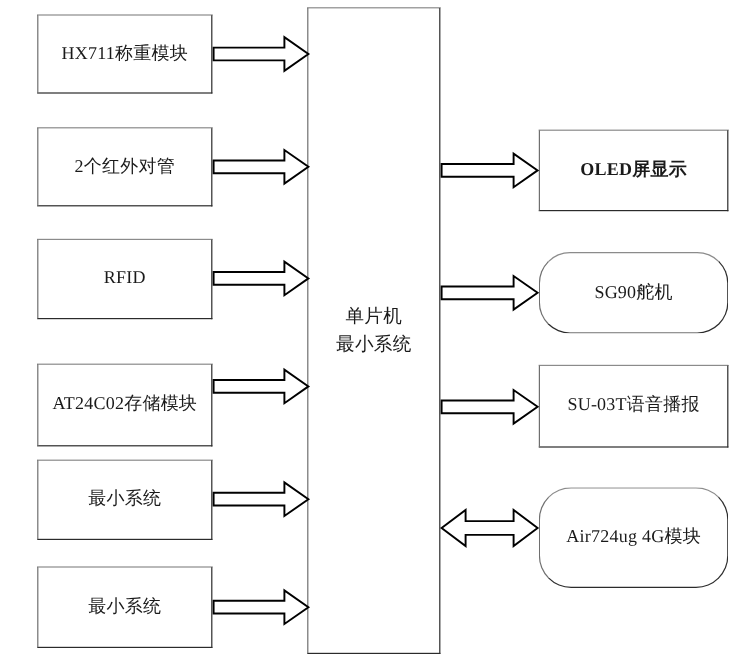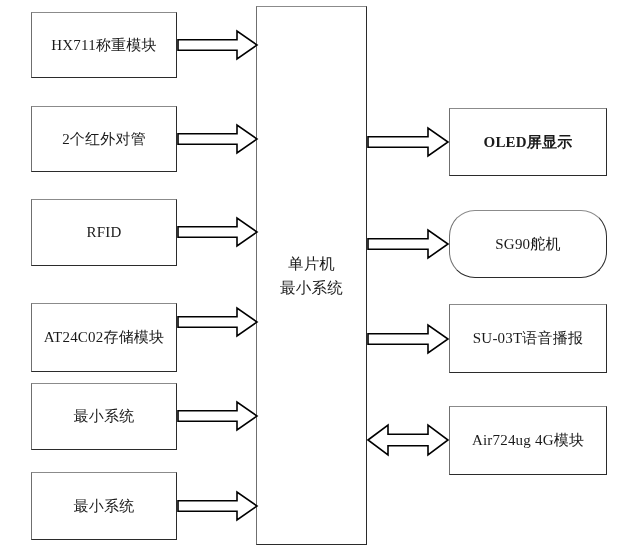--- a/index.html
+++ b/index.html
@@ -79,21 +79,21 @@
       </div>
       <div class="node" style="left: 449px; top: 108px; width: 158px; height: 68px; font-weight: bold;">
         <span class="label">OLED屏显示</span>
       </div>
       <div class="node" style="left: 449px; top: 210px; width: 158px; height: 68px; border-radius: 26px;">
         <span class="label">SG90舵机</span>
       </div>
       <div class="node" style="left: 449px; top: 304px; width: 158px; height: 69px;">
         <span class="label">SU-03T语音播报</span>
       </div>
-      <div class="node" style="left: 449px; top: 406px; width: 158px; height: 69px;">
+      <div class="node" style="left: 449px; top: 406px; width: 158px; height: 84px; border-radius: 27px;">
         <span class="label">Air724ug  4G模块</span>
       </div>
     </div>
   <div id="arrows-layer">
       <div class="arrow" style="left: 178px; top: 31px; width: 79px; height: 28px;">
         <svg width="79" height="28" viewBox="0 0 79 28">
           <polygon points="0,8.68 59,8.68 59,0 79,14 59,28 59,19.32 0,19.32" fill="#ffffff" stroke="#000000" stroke-width="1.6" stroke-linejoin="miter"></polygon>
         </svg>
       </div>
       <div class="arrow" style="left: 178px; top: 125px; width: 79px; height: 28px;">

